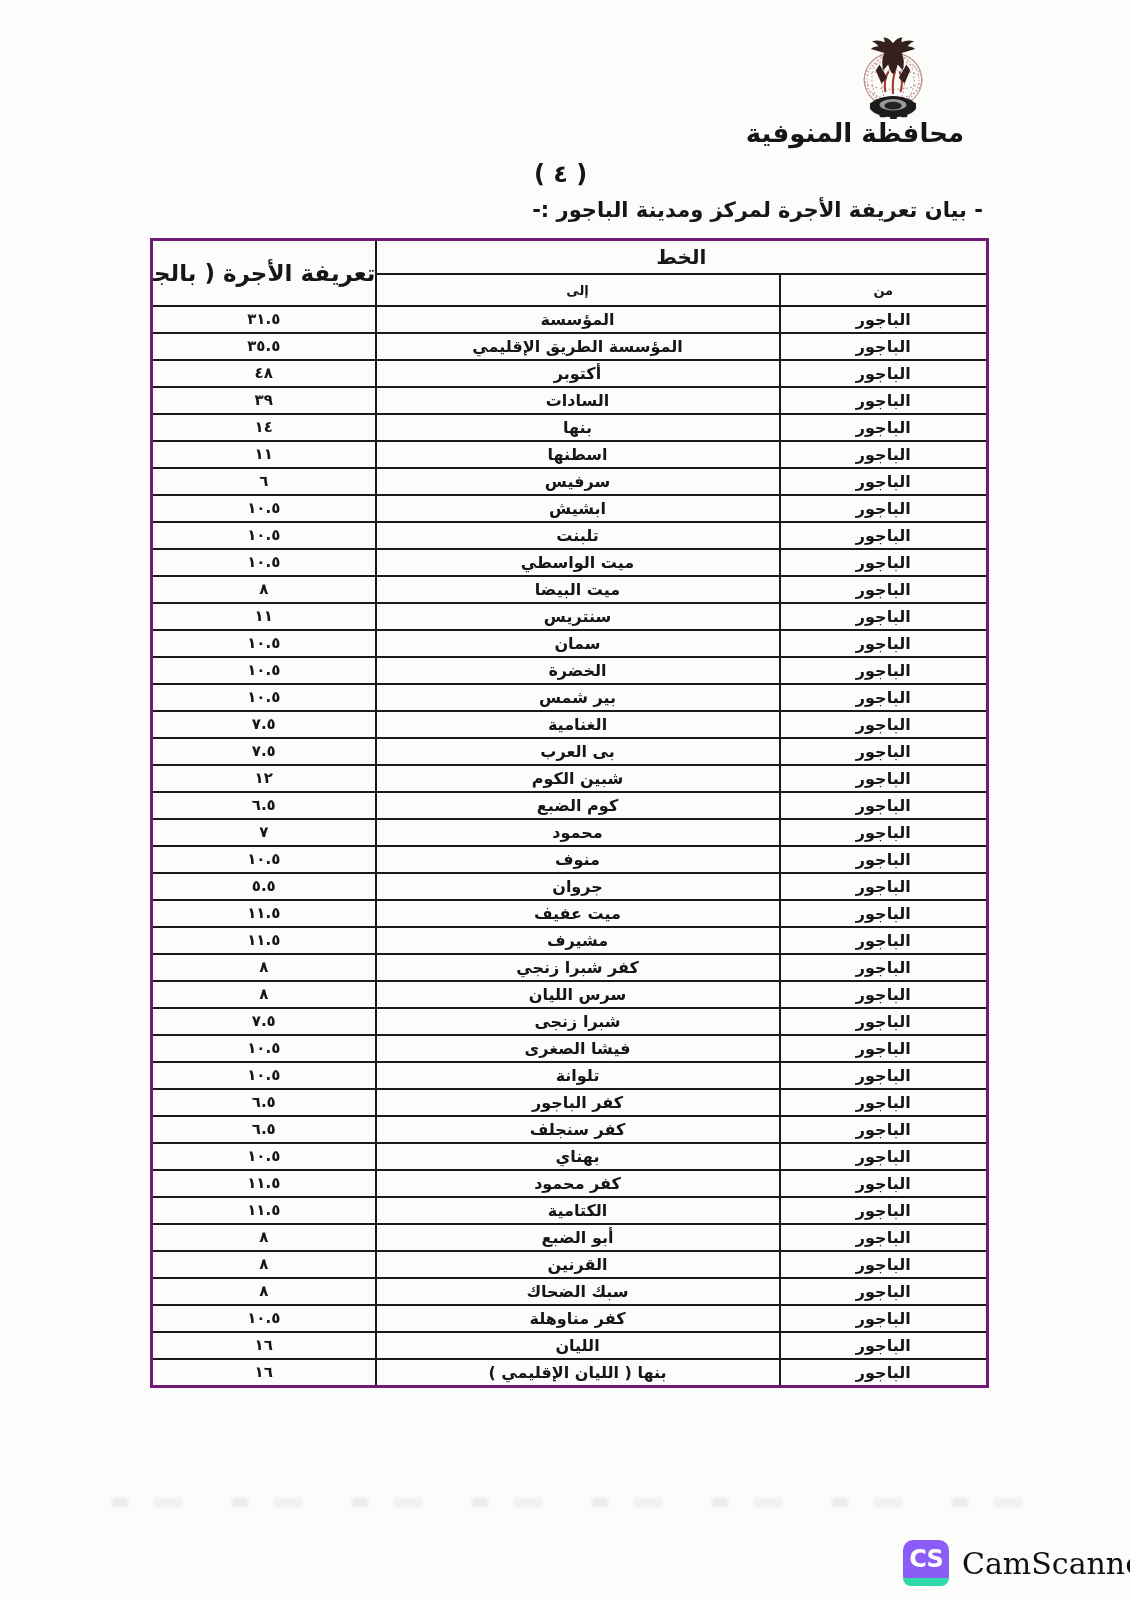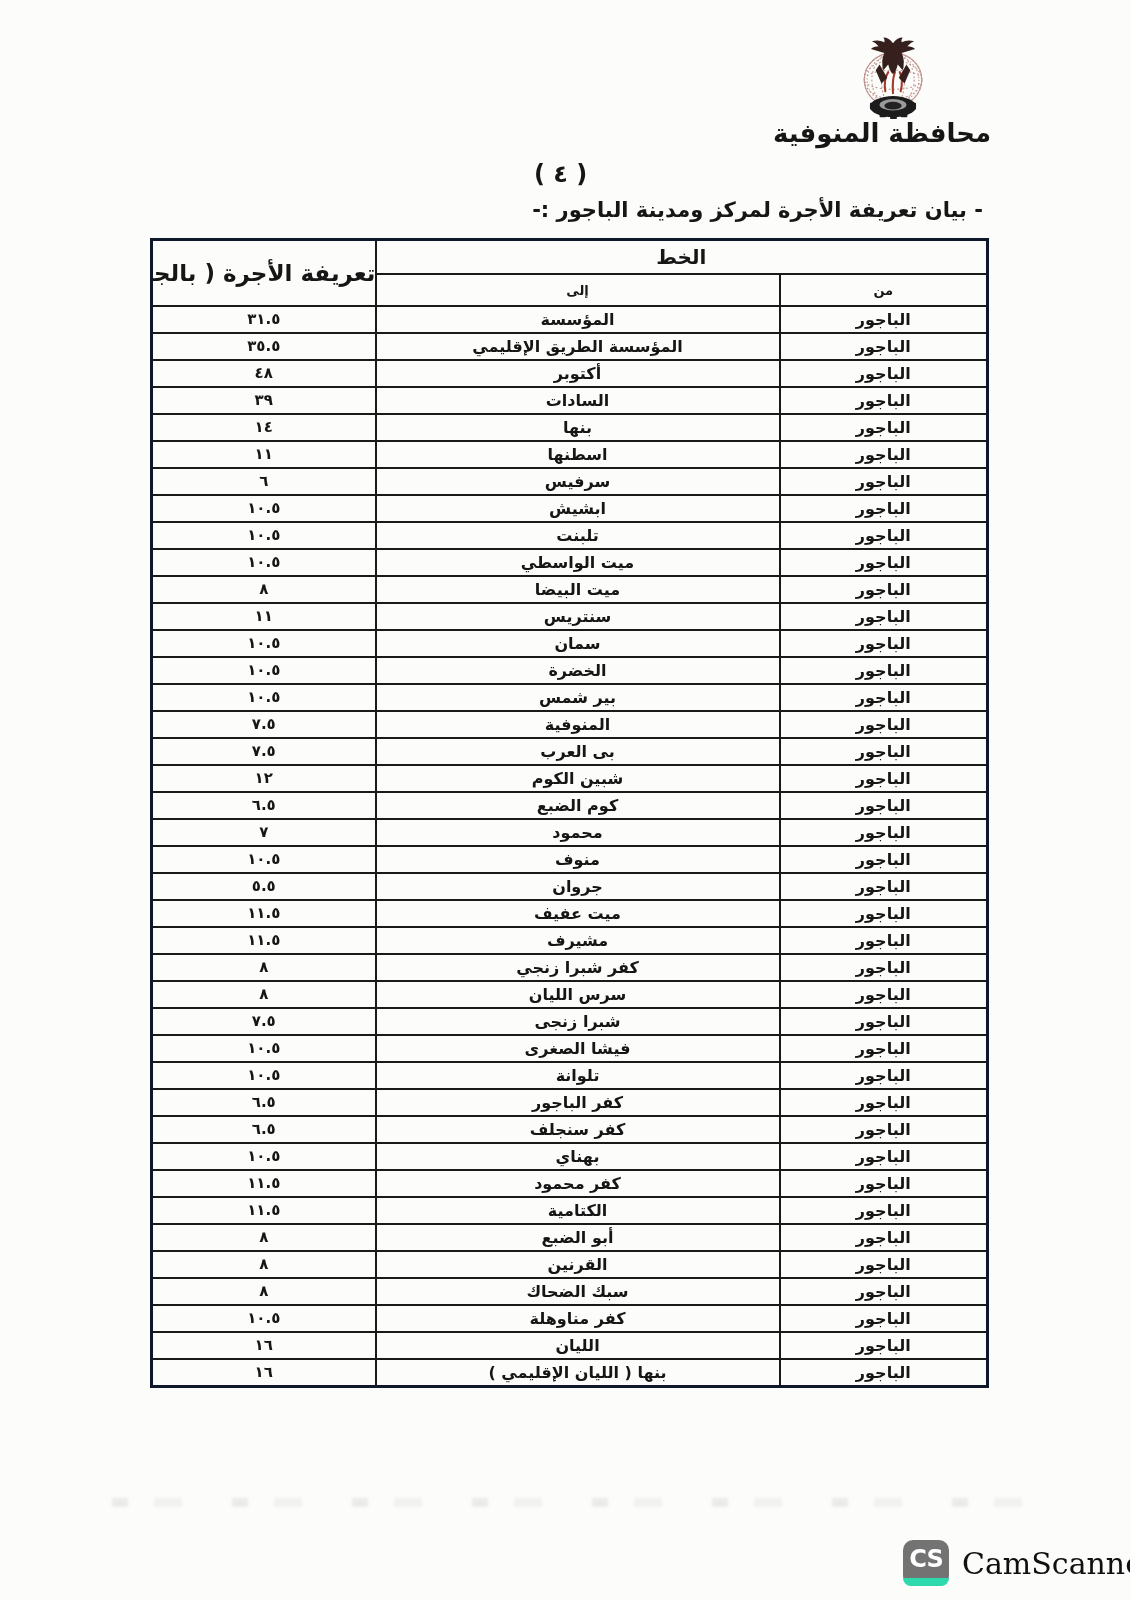--- a/index.html
+++ b/index.html
@@ -5,22 +5,22 @@
   html,body{margin:0;padding:0;}
   body{
     width:1130px;height:1600px;position:relative;
     background:#fcfcfa;
     font-family:"DejaVu Sans",sans-serif;
     color:#161616;overflow:hidden;
   }
   
   .emblem{position:absolute;left:845px;top:26px;width:96px;height:96px;}
   .gov-name{
-    position:absolute;left:760px;top:118px;width:244px;
-    text-align:center;font-weight:700;font-size:26px;direction:rtl;
+    position:absolute;left:720px;top:118px;width:244px;
+    text-align:right;font-weight:700;font-size:26px;direction:rtl;
     letter-spacing:0px;
   }
   .page-num{
     position:absolute;left:534px;top:160px;
     font-weight:700;font-size:24px;
   }
   .doc-title{
     position:absolute;right:147px;top:198px;
     direction:rtl;font-weight:700;font-size:21px;white-space:nowrap;
   }
@@ -28,38 +28,38 @@
   table.fare{
     position:absolute;left:150px;top:238px;width:836px;
     border-collapse:collapse;table-layout:fixed;
     direction:rtl;
   }
   table.fare th, table.fare td{
     border:2px solid #1a1a1a;
     font-weight:700;text-align:center;vertical-align:middle;
     padding:0;overflow:hidden;white-space:nowrap;
   }
-  table.fare{border:3px solid #0f172a;}
+  table.fare{border:3px solid #701a75;}
   th.line-h{height:32px;font-size:20px;}
   th.sub-h{height:30px;font-size:13px;}
   th.fare-h{font-size:23px;}
   tbody td{height:25px;font-size:16px;line-height:25px;}
   tbody td.fare-cell{font-size:15px;letter-spacing:1px;}
   
   .smudge{
     position:absolute;left:112px;top:1498px;width:930px;height:9px;
     background:repeating-linear-gradient(90deg,
       rgba(110,110,110,.22) 0 16px, rgba(0,0,0,0) 16px 42px,
       rgba(130,130,130,.16) 42px 70px, rgba(0,0,0,0) 70px 120px);
     filter:blur(1.6px);opacity:.55;
   }
   
   .cswrap{position:absolute;left:903px;top:1540px;display:flex;align-items:center;gap:13px;}
   .csbadge{
-    width:46px;height:46px;border-radius:10px;background:#737373;
+    width:46px;height:46px;border-radius:10px;background:#8b5cf6;
     position:relative;display:flex;align-items:flex-start;justify-content:center;
   }
   .csbadge .cs-txt{
     color:#ffffff;font-weight:700;font-size:24px;line-height:38px;letter-spacing:-1px;
   }
   .csbadge .teal{
     position:absolute;bottom:0;left:0;right:0;height:8px;background:#2ed9ac;
     border-radius:0 0 10px 10px;
   }
   .csbrand{font-family:"DejaVu Serif",serif;font-size:30px;color:#101010;}
@@ -198,21 +198,21 @@
         <td>الخضرة</td>
         <td class="fare-cell">١٠.٥</td>
       </tr>
       <tr>
         <td>الباجور</td>
         <td>بير شمس</td>
         <td class="fare-cell">١٠.٥</td>
       </tr>
       <tr>
         <td>الباجور</td>
-        <td>المنوفية</td>
+        <td>الغنامية</td>
         <td class="fare-cell">٧.٥</td>
       </tr>
       <tr>
         <td>الباجور</td>
         <td>بى العرب</td>
         <td class="fare-cell">٧.٥</td>
       </tr>
       <tr>
         <td>الباجور</td>
         <td>شبين الكوم</td>

